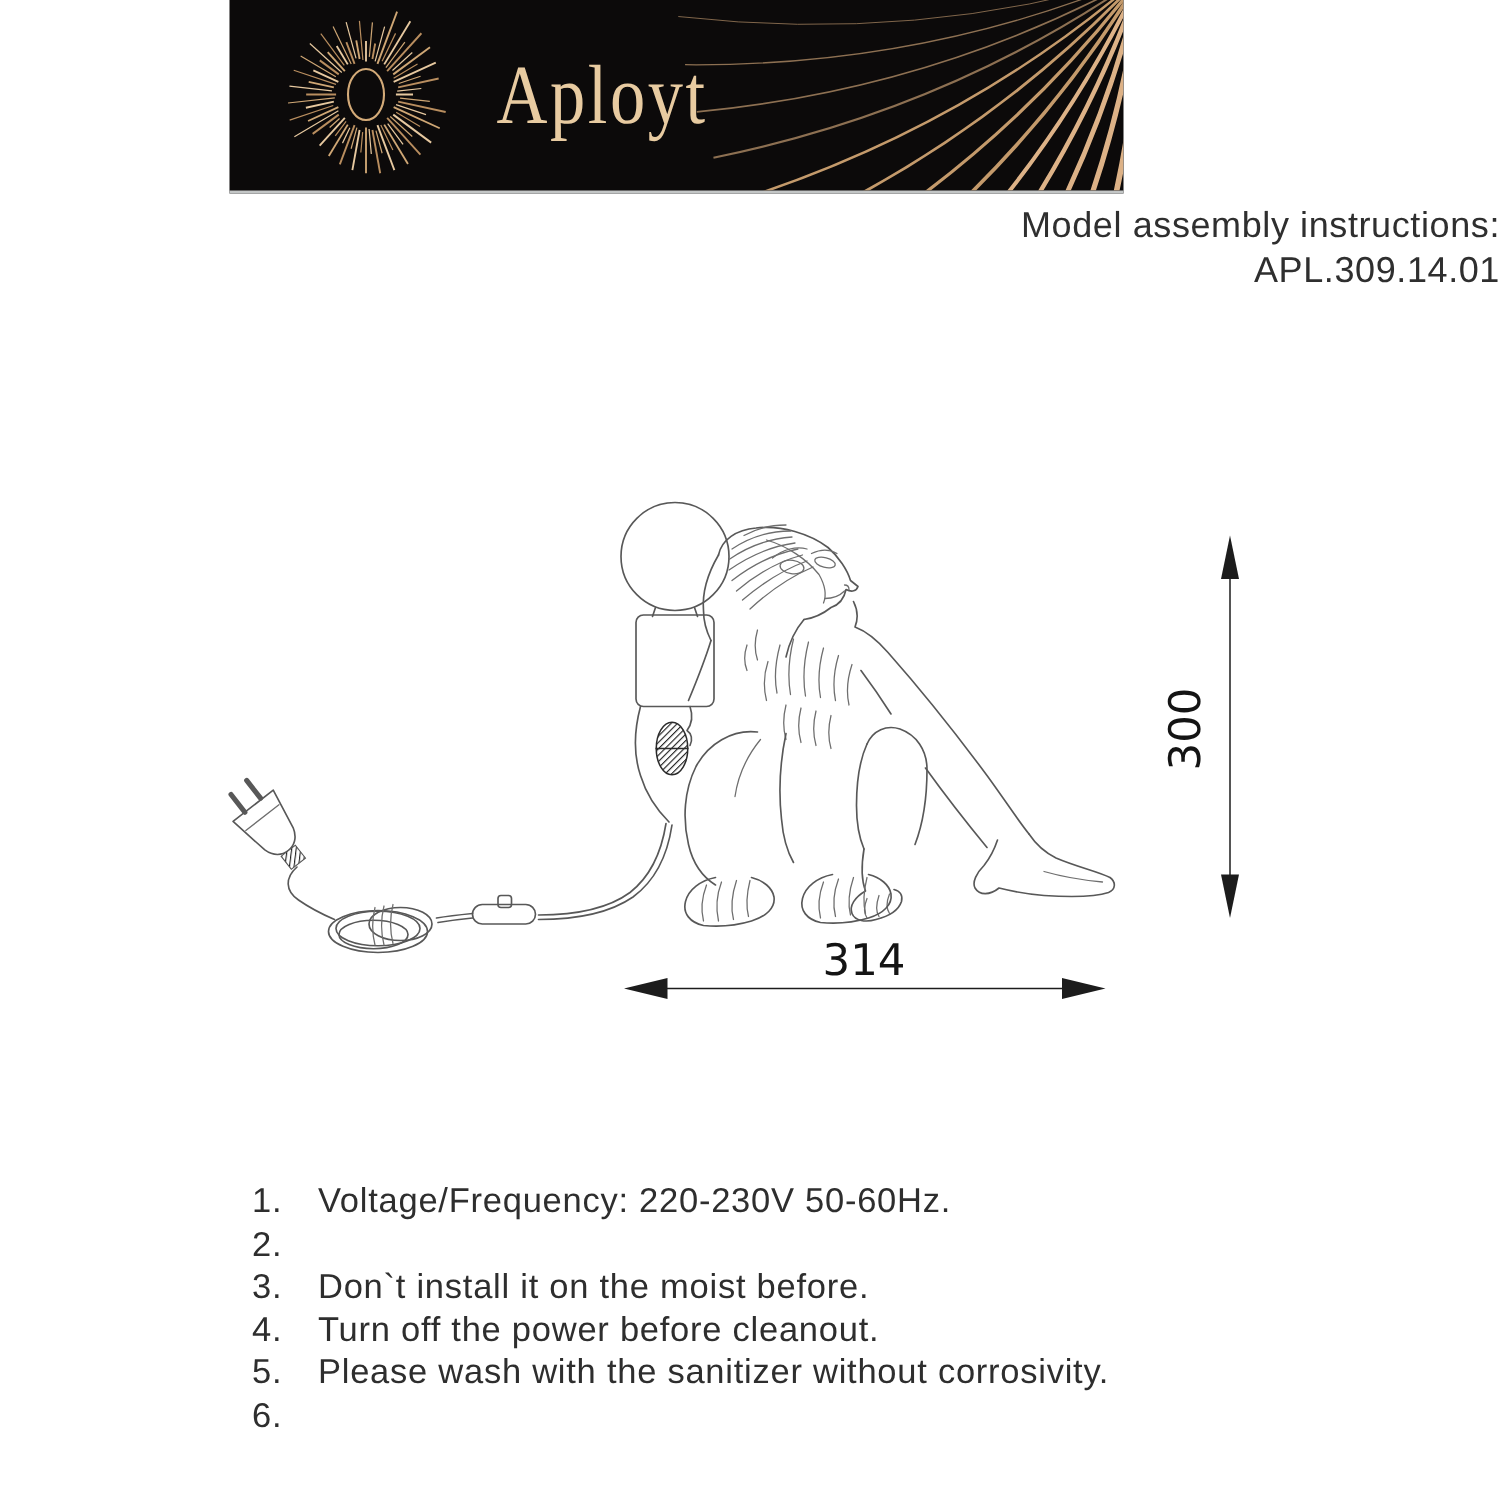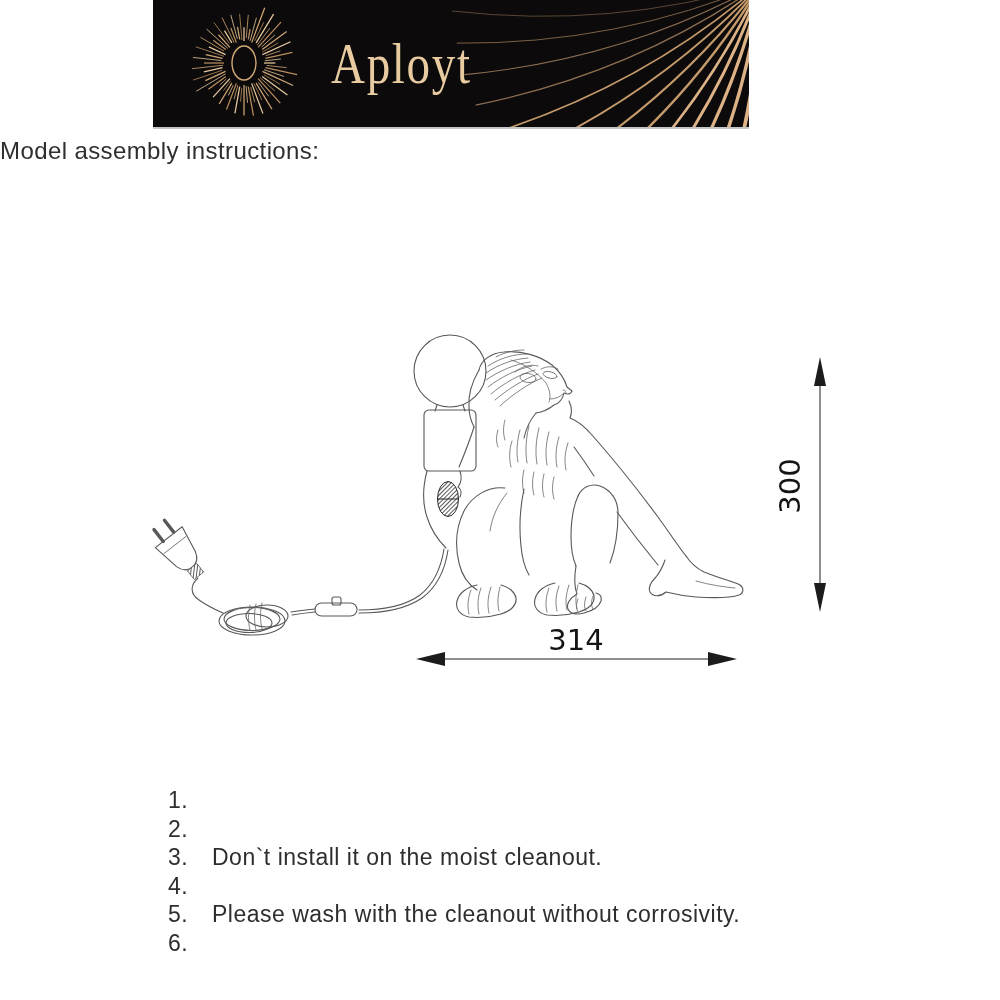--- a/index.html
+++ b/index.html
@@ -13,21 +13,21 @@
           display:flex;align-items:center;}
   .banner svg{display:block;}
   .fan{position:absolute;right:0;top:0;width:702px;height:127px;}
   .logo{position:relative;z-index:2;margin-left:26px;flex:0 0 auto;}
   .wordmark{position:relative;z-index:2;margin-left:22px;
             font-family:"Liberation Serif", serif;font-weight:400;
             font-size:56px;color:#e8cba1;letter-spacing:2px;
             transform:scaleX(.84);transform-origin:left center;line-height:1;}
 
   
-  .title-block{position:absolute;left:0;right:0;top:136px;text-align:left;color:#2f2f2f;}
+  .title-block{position:absolute;left:0;right:0;top:136px;text-align:right;color:#2f2f2f;}
   .title-line{font-size:24px;letter-spacing:.4px;line-height:30px;}
   .model-line{font-size:24px;letter-spacing:.4px;line-height:30px;}
 
   
   .diagram{position:absolute;left:140px;top:320px;width:720px;height:360px;}
   .diagram svg{display:block;width:720px;height:360px;}
   .sk{stroke:#585858;fill:none;stroke-width:1.1;stroke-linecap:round;stroke-linejoin:round;}
   .skf{stroke:#6e6e6e;fill:none;stroke-width:.85;stroke-linecap:round;}
   .dim{stroke:#1c1c1c;fill:none;stroke-width:1;}
   .dimhead{fill:#1c1c1c;stroke:none;}
@@ -126,20 +126,21 @@
         <line x1="86.81823965469437" y1="55.68482613318754" x2="101.36373275782393" y2="50.80804355531257" stroke="#cfa775" stroke-width="0.8"></line>
         <line x1="86.43015837681058" y1="58.28856872331049" x2="113.45079285191957" y2="52.34806841791937" stroke="#b98e5f" stroke-width="1.25"></line>
         <line x1="85.79936078744892" y1="60.73580405838715" x2="101.87159412320489" y2="58.9861981035045" stroke="#e7c9a0" stroke-width="0.8"></line>
         <ellipse cx="65" cy="63" rx="12" ry="17" fill="none" stroke="#d3aa78" stroke-width="1.4"></ellipse>
       </svg>
     <div class="wordmark">Aployt</div>
   </div>
 
   <div class="title-block">
     <div class="title-line">Model assembly instructions:</div>
+    <div class="model-line">APL.309.14.01</div>
   </div>
 
   <div class="diagram">
     <svg viewBox="140 320 720 360">
       <defs>
         <pattern id="hatch" width="3" height="3" patternUnits="userSpaceOnUse" patternTransform="rotate(45)">
           <rect width="3" height="3" fill="#ffffff"></rect>
           <line x1="0" y1="0" x2="0" y2="3" stroke="#1e1e1e" stroke-width="1.5"></line>
         </pattern>
       </defs>
@@ -245,33 +246,35 @@
         <path class="dimhead" d="M 416,659 L 445,652 L 445,666 Z"></path>
         <path class="dimhead" d="M 737,659 L 708,652 L 708,666 Z"></path>
         <text class="dimtext" x="576" y="650" text-anchor="middle">314</text>
       </g>
     </svg>
   </div>
 
   <div class="instructions">
     <div class="instr-row">
       <span class="instr-num">1.</span>
+      <span class="instr-text">Voltage/Frequency: 220-230V 50-60Hz.</span>
     </div>
     <div class="instr-row">
       <span class="instr-num">2.</span>
     </div>
     <div class="instr-row">
       <span class="instr-num">3.</span>
-      <span class="instr-text">Don`t install it on the moist cleanout.</span>
+      <span class="instr-text">Don`t install it on the moist before.</span>
     </div>
     <div class="instr-row">
       <span class="instr-num">4.</span>
+      <span class="instr-text">Turn off the power before cleanout.</span>
     </div>
     <div class="instr-row">
       <span class="instr-num">5.</span>
-      <span class="instr-text">Please wash with the cleanout without corrosivity.</span>
+      <span class="instr-text">Please wash with the sanitizer without corrosivity.</span>
     </div>
     <div class="instr-row">
       <span class="instr-num">6.</span>
     </div>
   </div>
 
 </div>
 
 </body></html>

